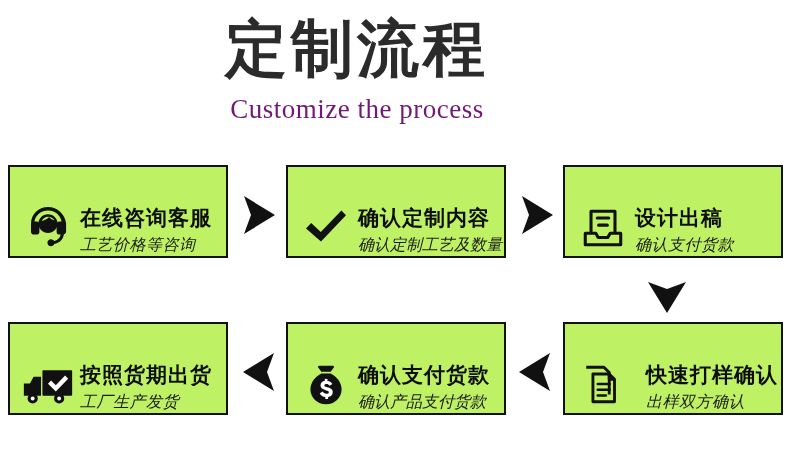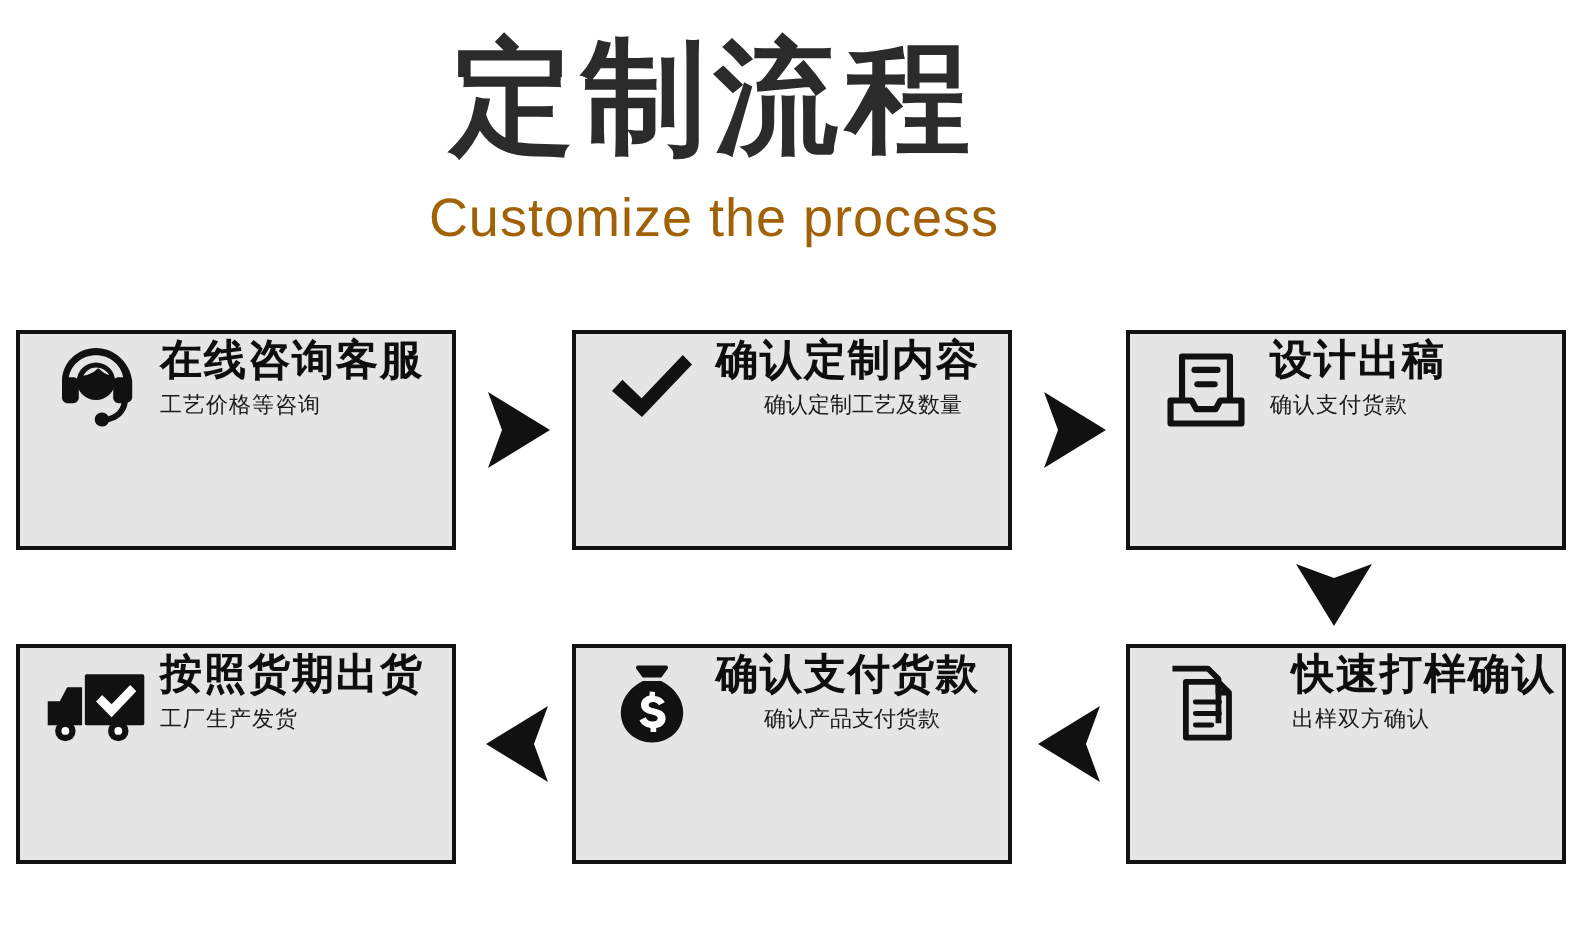--- a/index.html
+++ b/index.html
@@ -30,34 +30,34 @@
     font-weight: 700;
     color: #2b2b2b;
     letter-spacing: 4px;
     line-height: 1.25;
     font-family: "DejaVu Sans", "Liberation Sans", sans-serif;
   }
   .subtitle {
     margin-top: 6px;
     font-size: 27px;
     font-weight: 500;
-    color: #a16207;
+    color: #701a75;
     letter-spacing: 0.5px;
-    font-family: Liberation Sans, sans-serif;
+    font-family: Liberation Serif, serif;
   }
 
   
   .box {
     position: absolute;
     width: 220px;
-    height: 110px;
+    height: 93px;
     border: 2px solid #121212;
-    background: #e5e5e5;
+    background: #bef264;
     display: flex;
-    align-items: flex-start;
+    align-items: flex-end;
     padding-left: 10px;
   }
   .box .icon-wrap {
     width: 56px;
     min-width: 56px;
     height: 56px;
     display: flex;
     align-items: center;
     justify-content: center;
     margin-right: 4px;
@@ -72,40 +72,41 @@
   .box .t-main {
     font-size: 21px;
     font-weight: 700;
     color: #0e0e0e;
     letter-spacing: 1px;
     line-height: 1.25;
     white-space: nowrap;
     font-family: "DejaVu Sans", "Liberation Sans", sans-serif;
   }
   .box .t-sub {
-    font-size: 11px;
+    font-size: 16px;
     font-weight: 400;
     color: #1a1a1a;
     letter-spacing: 0.5px;
     line-height: 1.35;
     margin-top: 3px;
     white-space: nowrap;
     font-family: "DejaVu Sans", "Liberation Sans", sans-serif;
+    font-style: italic;
   }
 
   
   .box-r1c1 { left: 8px;   top: 165px; }
   .box-r1c2 { left: 286px; top: 165px; }
   .box-r1c3 { left: 563px; top: 165px; }
   .box-r2c1 { left: 8px;   top: 322px; }
   .box-r2c2 { left: 286px; top: 322px; }
   .box-r2c3 { left: 563px; top: 322px; gap: 11px; }
 
   
-  .box-r1c2 .t-sub, .box-r2c2 .t-sub { letter-spacing: 0px; margin-left: 24px; }
+  .box-r1c2 .t-sub, .box-r2c2 .t-sub { letter-spacing: 0px; }
 
   
   .arrow { position: absolute; }
   .arrow svg { display: block; }
   .arr-1 { left: 240px; top: 193px; }   
   .arr-2 { left: 518px; top: 193px; }   
   .arr-3 { left: 645px; top: 278px; }   
   .arr-4 { left: 516px; top: 350px; }   
   .arr-5 { left: 240px; top: 350px; }   
 </style>

